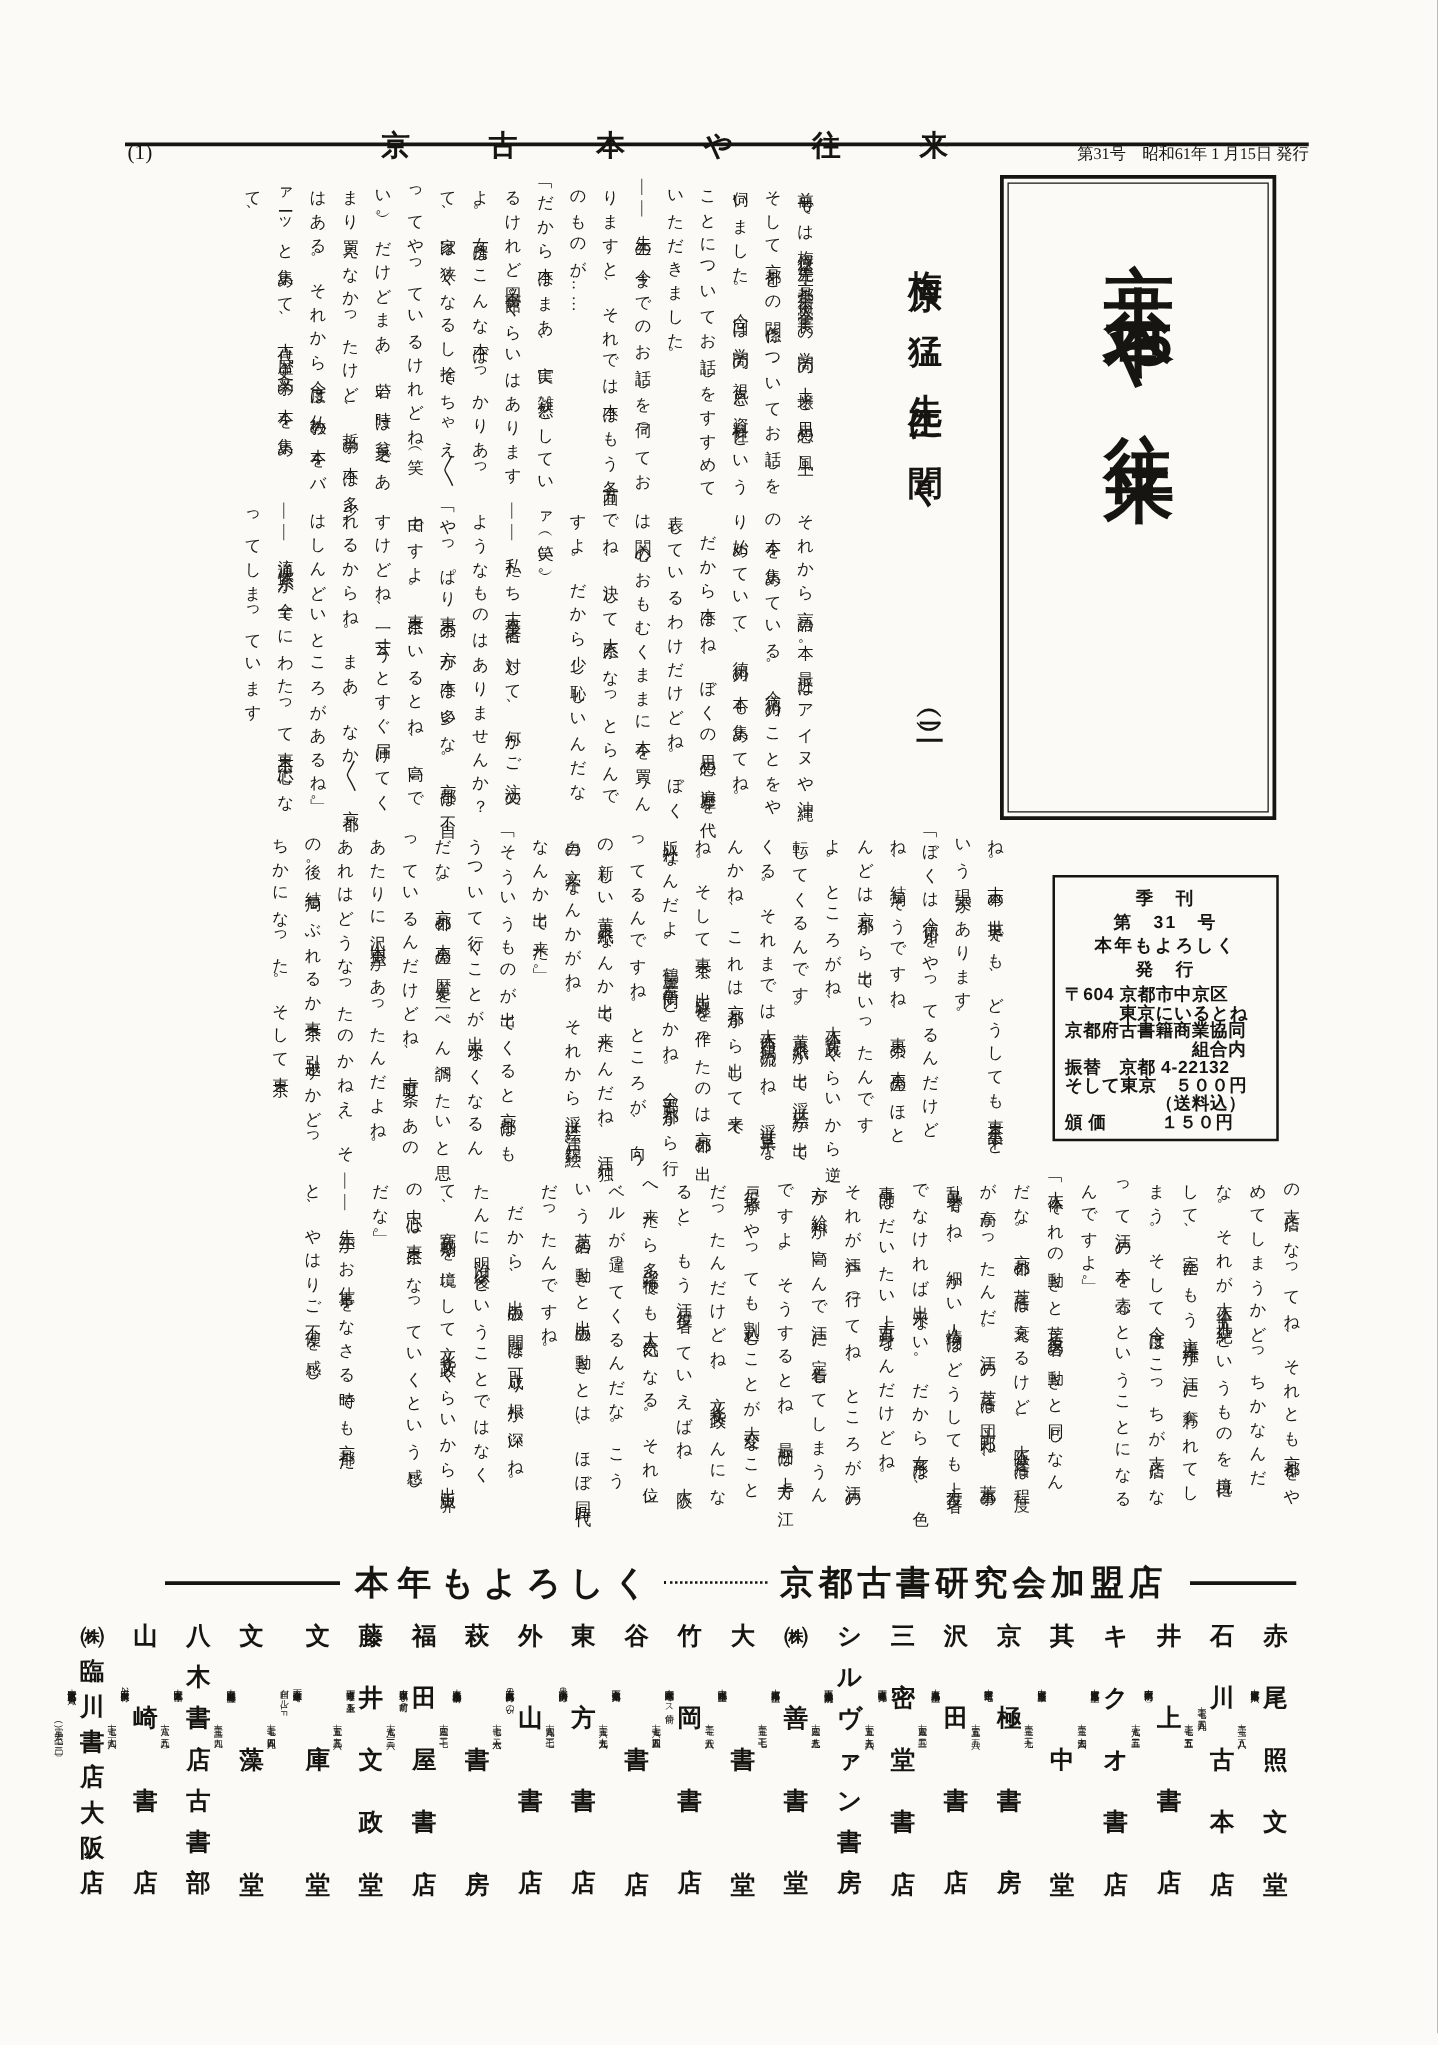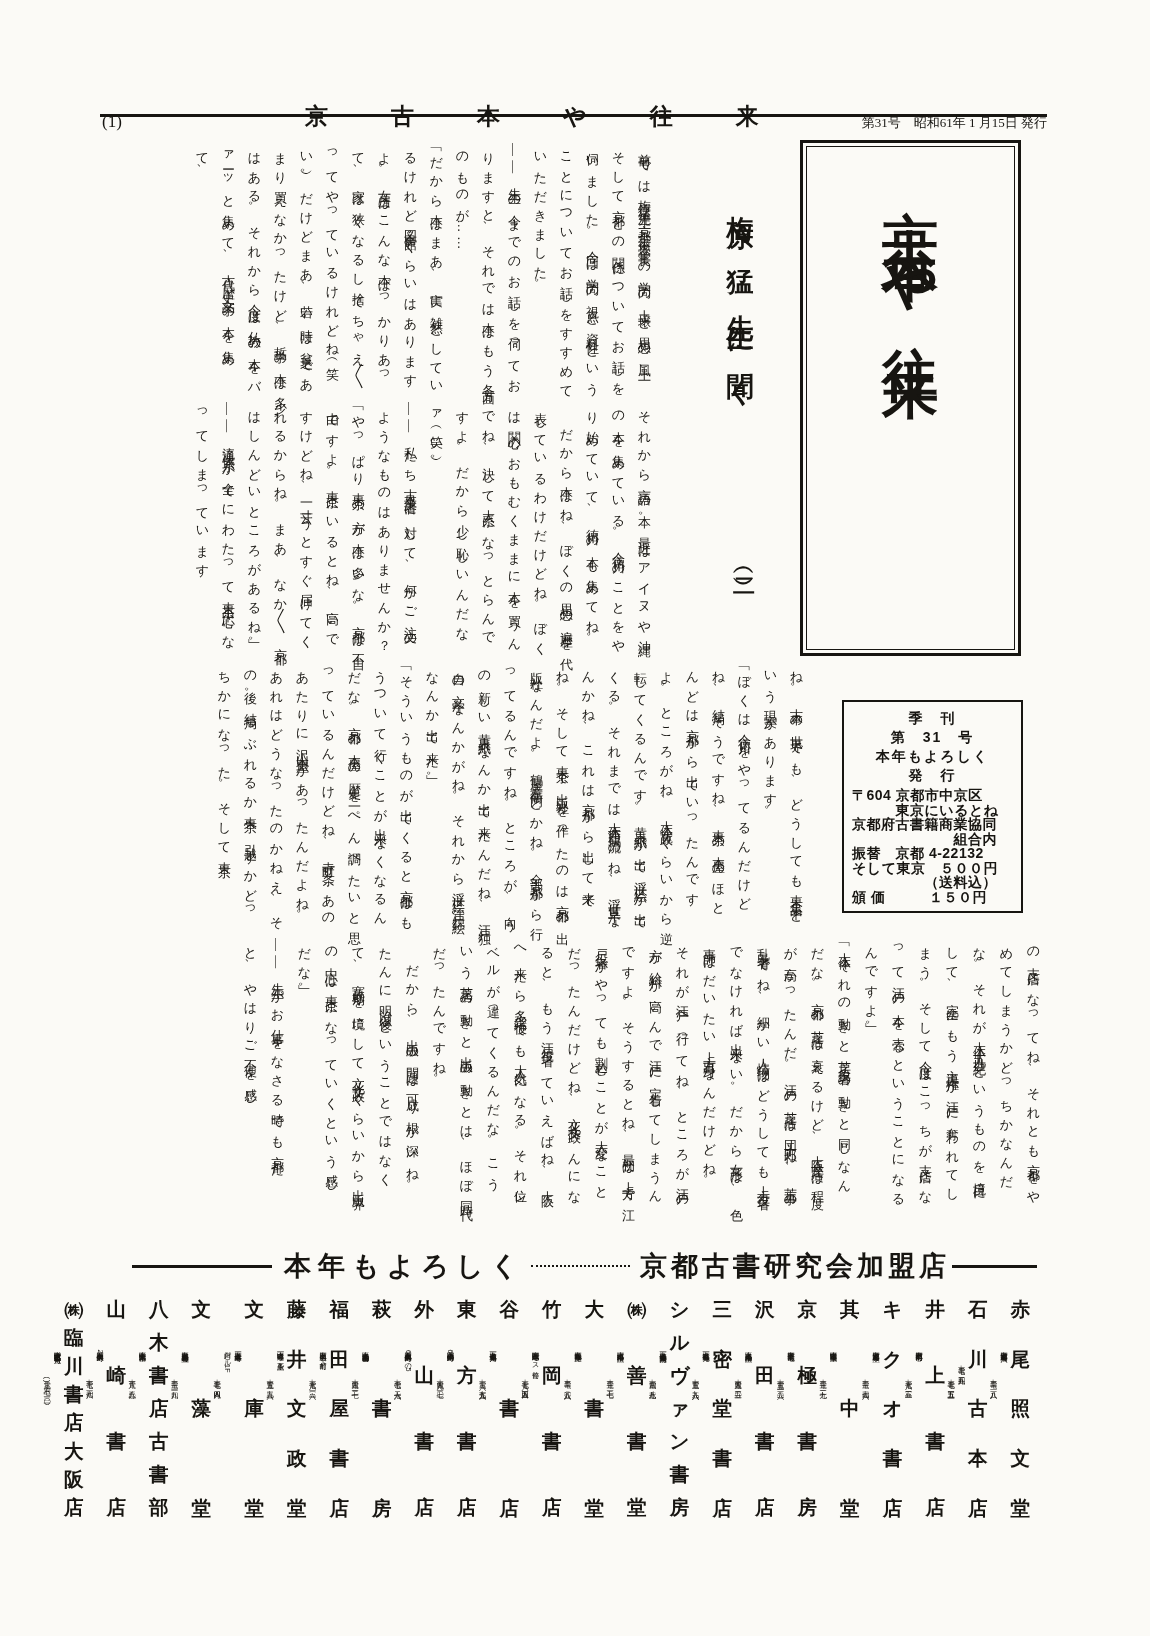--- a/index.html
+++ b/index.html
@@ -42,21 +42,21 @@
   .pb-body{margin-top:3px;}
   .pb-body div{font-size:14px;line-height:14.5px;white-space:pre;letter-spacing:.5px;}
   
   .dirhdr{position:absolute;top:1248px;left:132px;width:905px;display:flex;align-items:center;
     font-family:"Liberation Sans","DejaVu Sans",sans-serif;font-weight:bold;}
   .dash{height:0;border-top:3.5px solid #171511;}
   .dash.long{width:140px;}
   .dash.short{width:85px;}
   .dots{flex:1;height:0;border-top:2.5px dotted #171511;margin:0 10px 0 6px;max-width:135px;}
   .dgreet{font-size:27px;letter-spacing:7px;margin-left:12px;white-space:nowrap;}
-  .dtitle{font-size:27px;letter-spacing:4px;margin-right:2px;white-space:nowrap;}
+  .dtitle{font-size:27px;letter-spacing:4px;margin-right:18px;white-space:nowrap;}
   .stores{position:absolute;top:1300px;left:130px;width:900px;height:270px;
     display:flex;flex-direction:row-reverse;justify-content:space-between;
     font-family:"Liberation Sans","DejaVu Sans",sans-serif;}
   .store{display:flex;align-items:flex-start;}
   .store-name{display:flex;flex-direction:column;justify-content:space-between;
     height:218px;font-size:19.5px;font-weight:bold;line-height:1;}
   .store-name div{text-align:center;}
   .store-details{writing-mode:vertical-rl;height:212px;margin-top:46px;margin-right:2px;}
   .store-details div{font-size:7.2px;line-height:10.5px;letter-spacing:.4px;white-space:nowrap;}
   .store-details .s-tel{padding-top:30px;}

